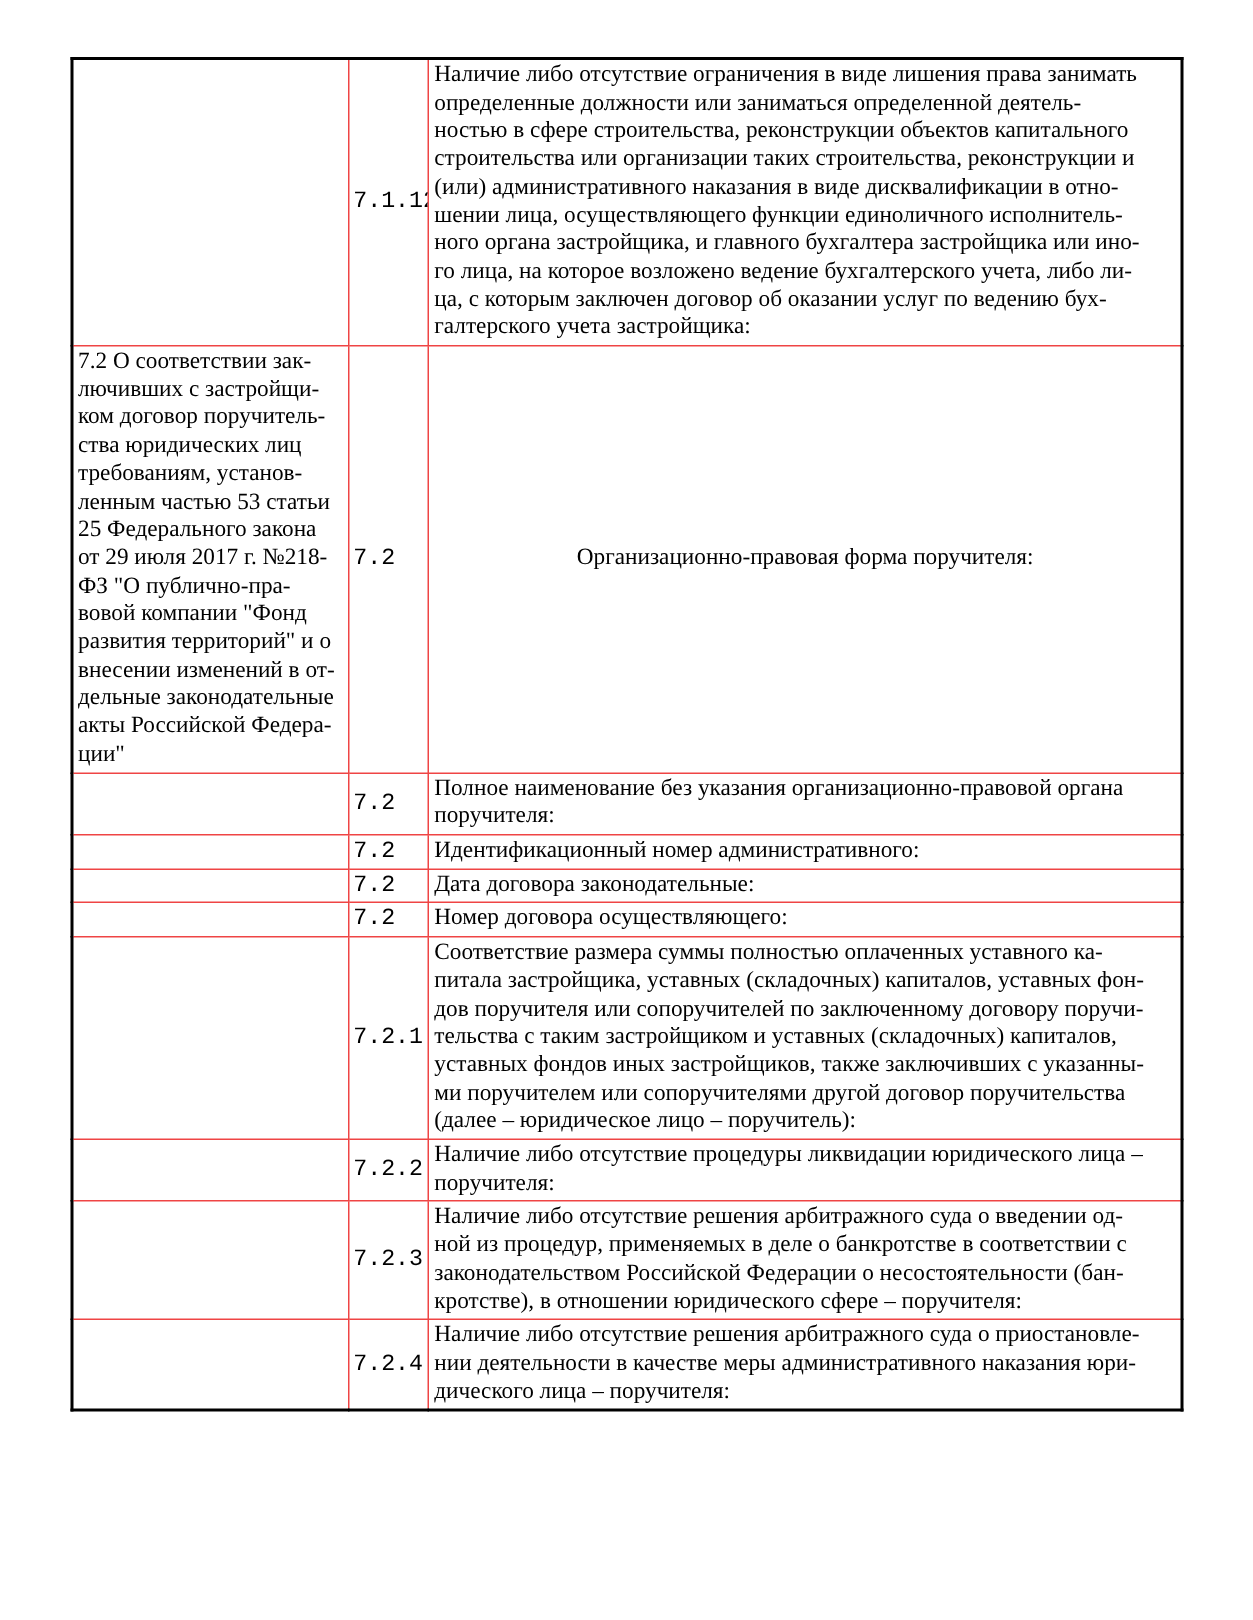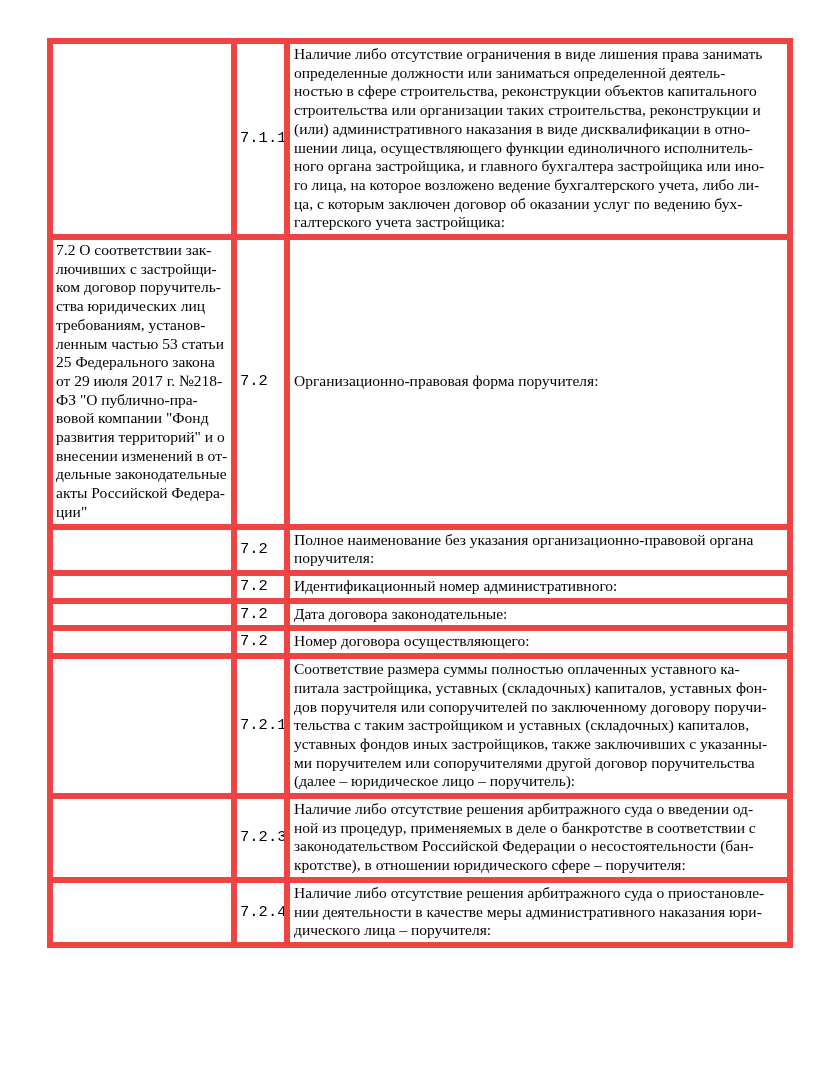--- a/index.html
+++ b/index.html
@@ -19,40 +19,41 @@
   table.doc-table {
     position: absolute;
     left: 47px;
     top: 38px;
     width: 740px;
     border-collapse: collapse;
     table-layout: fixed;
     border: 2px solid #000000;
   }
   .doc-table td {
-    border: 6px solid #ef4444;
+    border: 1px solid #ef4444;
     font-size: 15.5px;
     line-height: 18.7px;
     padding: 1px 3px 2px 3px;
     vertical-align: top;
     white-space: pre-line;
     overflow: hidden;
     color: #000000;
   }
   .doc-table td.num {
     vertical-align: middle;
     white-space: normal;
     padding-left: 3px;
     font-family: Liberation Mono, monospace;
   }
   .doc-table td.desc {
     padding-left: 4px;
   }
   .doc-table td.mid {
     vertical-align: middle;
+    text-align: center;
   }
   col.c-left { width: 184px; }
   col.c-num  { width: 53px; }
   col.c-desc { width: 503px; }
 </style>
 </head>
 <body>
 
 <div class="page">
   <table class="doc-table">
@@ -122,20 +123,26 @@
         <td class="desc">Соответствие размера суммы полностью оплаченных уставного ка-
 питала застройщика, уставных (складочных) капиталов, уставных фон-
 дов поручителя или сопоручителей по заключенному договору поручи-
 тельства с таким застройщиком и уставных (складочных) капиталов,
 уставных фондов иных застройщиков, также заключивших с указанны-
 ми поручителем или сопоручителями другой договор поручительства
 (далее – юридическое лицо – поручитель):</td>
       </tr>
       <tr>
         <td class="left"></td>
+        <td class="num">7.2.2</td>
+        <td class="desc">Наличие либо отсутствие процедуры ликвидации юридического лица –
+поручителя:</td>
+      </tr>
+      <tr>
+        <td class="left"></td>
         <td class="num">7.2.3</td>
         <td class="desc">Наличие либо отсутствие решения арбитражного суда о введении од-
 ной из процедур, применяемых в деле о банкротстве в соответствии с
 законодательством Российской Федерации о несостоятельности (бан-
 кротстве), в отношении юридического сфере – поручителя:</td>
       </tr>
       <tr>
         <td class="left"></td>
         <td class="num">7.2.4</td>
         <td class="desc">Наличие либо отсутствие решения арбитражного суда о приостановле-

